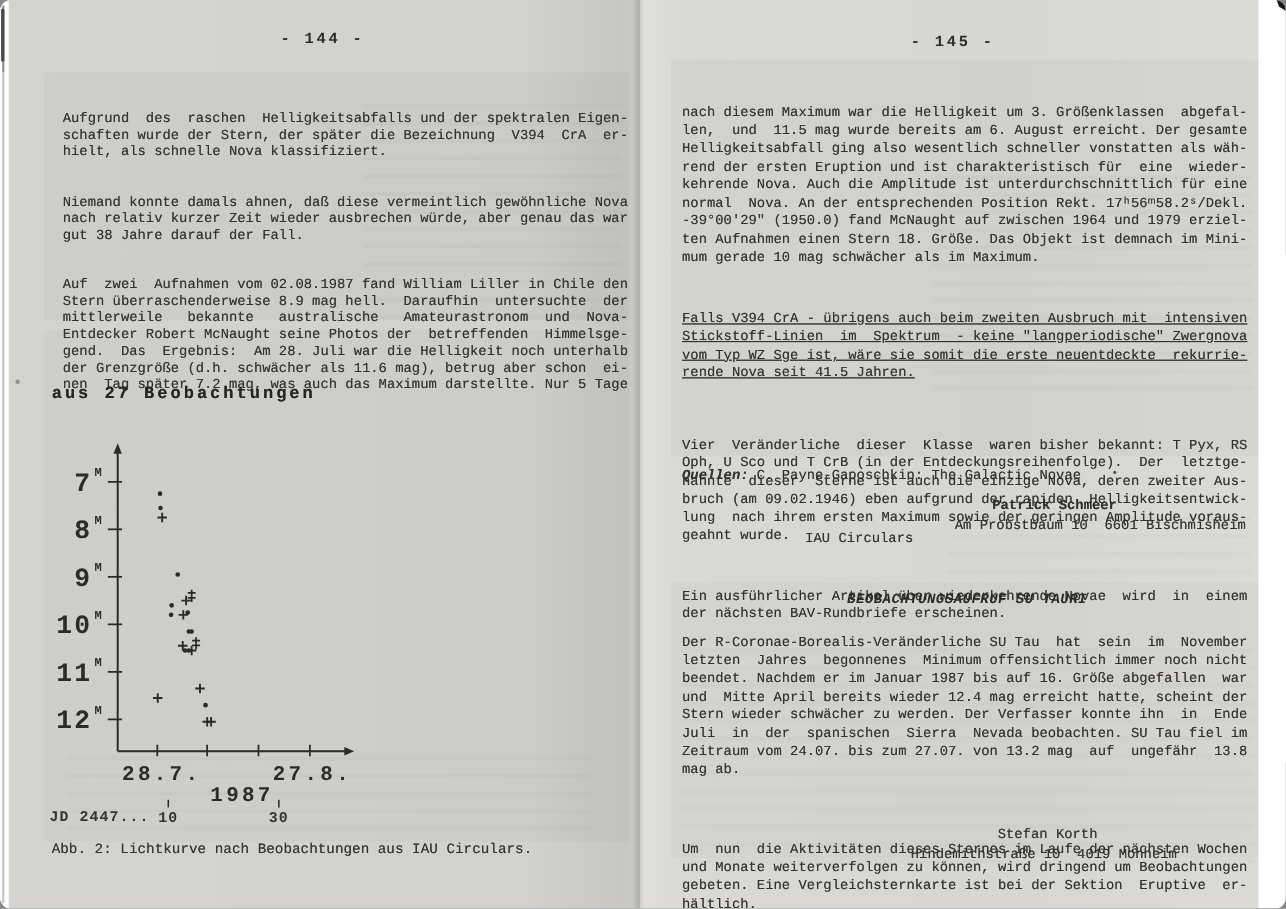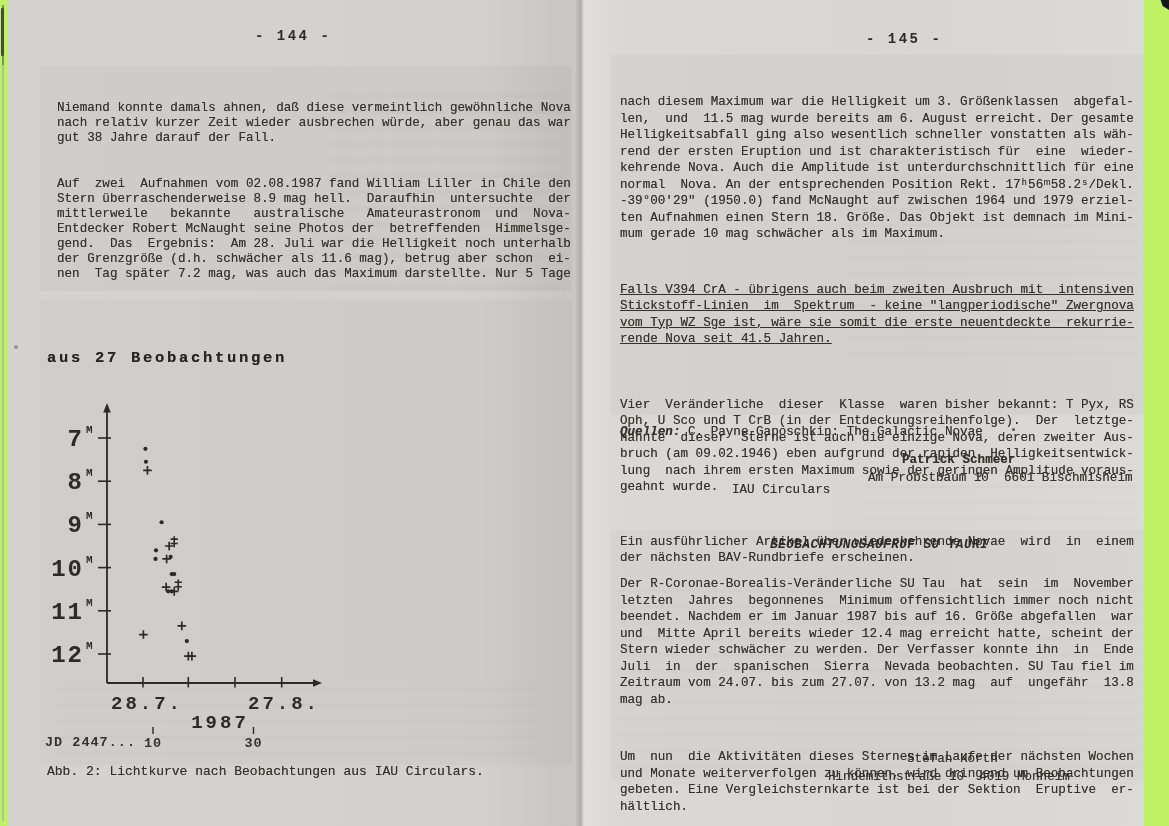--- a/index.html
+++ b/index.html
@@ -1,17 +1,17 @@
 <!DOCTYPE html>
 <html><head>
 <meta charset="utf-8">
 <style>
   html,body{margin:0;padding:0;background:#888;}
-  #scan{position:relative;width:1169px;height:826px;background:#bef264;overflow:hidden;
-        font-family:"Liberation Mono","DejaVu Sans Mono",monospace;}
+  #scan{position:relative;width:1169px;height:826px;background:#ffffff;overflow:hidden;
+        font-family:"Liberation Mono","DejaVu Sans Mono",monospace;border-radius:10px;}
   .page-bg{position:absolute;top:0;height:826px;}
   #page-left{left:8px;width:574px;background:linear-gradient(90deg,#d4d3cf 0%,#d2d1cd 82%,#c7c6c2 97%,#cbcac6 100%);}
   #page-right{left:582px;width:562px;background:linear-gradient(90deg,#e0dfdc 0%,#d9d8d4 7%,#d7d6d2 60%,#dbdad6 100%);}
   .gutter-shadow{position:absolute;left:575px;top:0;width:10px;height:826px;
         background:linear-gradient(90deg,rgba(70,68,64,0) 0%,rgba(70,68,64,.20) 55%,rgba(70,68,64,0) 100%);}
   .typ{position:absolute;white-space:pre;color:#34322c;font-size:12.6px;
        text-shadow:0 0 .5px rgba(52,50,44,.6);}
   .lp{line-height:15.1px;}
   .rp{line-height:16.5px;}
   .para{margin:0;white-space:pre;}
@@ -62,20 +62,23 @@
 
   <div class="bleed" style="left:330px;top:95px;width:235px;height:200px;opacity:.55;"></div>
   <div class="bleed" style="left:60px;top:688px;width:480px;height:72px;opacity:.5;"></div>
   <div class="bleed" style="left:848px;top:160px;width:290px;height:205px;opacity:.45;"></div>
   <div class="bleed" style="left:618px;top:590px;width:522px;height:195px;opacity:.4;"></div>
   <div class="bleed" style="left:862px;top:470px;width:275px;height:58px;opacity:.45;"></div>
 
   <div class="pagenum" style="left:255px;top:28px;">- 144 -</div>
 
   <div class="typ lp" style="left:57px;top:71px;">
+    <div class="para">Aufgrund  des  raschen  Helligkeitsabfalls und der spektralen Eigen-
+schaften wurde der Stern, der später die Bezeichnung  V394  CrA  er-
+hielt, als schnelle Nova klassifiziert.</div>
     <div class="para">Niemand konnte damals ahnen, daß diese vermeintlich gewöhnliche Nova
 nach relativ kurzer Zeit wieder ausbrechen würde, aber genau das war
 gut 38 Jahre darauf der Fall.</div>
     <div class="para">Auf  zwei  Aufnahmen vom 02.08.1987 fand William Liller in Chile den
 Stern überraschenderweise 8.9 mag hell.  Daraufhin  untersuchte  der
 mittlerweile   bekannte   australische   Amateurastronom  und  Nova-
 Entdecker Robert McNaught seine Photos der  betreffenden  Himmelsge-
 gend.  Das  Ergebnis:  Am 28. Juli war die Helligkeit noch unterhalb
 der Grenzgröße (d.h. schwächer als 11.6 mag), betrug aber schon  ei-
 nen  Tag später 7.2 mag, was auch das Maximum darstellte. Nur 5 Tage</div>
@@ -136,21 +139,21 @@
       <path d="M178.26 579.38 V590.38 M174.66 582.28 H181.85999999999999 M174.66 586.68 H181.85999999999999" stroke="#2b2a26" stroke-width="1.6" fill="none"></path>
       <path d="M177.495 625.92 H186.09500000000003 M181.79500000000002 621.62 V630.2199999999999" stroke="#2b2a26" stroke-width="1.7" fill="none"></path>
       <path d="M139.11499999999998 634.5600000000001 H147.715 M143.415 630.2600000000001 V638.86" stroke="#2b2a26" stroke-width="1.7" fill="none"></path>
       <circle cx="186.845" cy="641.04" r="2.1" fill="#2b2a26"></circle>
       <path d="M184.05999999999997 656.1600000000001 H192.66 M188.35999999999999 651.8600000000001 V660.46" stroke="#2b2a26" stroke-width="1.7" fill="none"></path>
       <path d="M187.59499999999997 656.1600000000001 H196.195 M191.89499999999998 651.8600000000001 V660.46" stroke="#2b2a26" stroke-width="1.7" fill="none"></path>
     </svg>
 
   <div class="caption">Abb. 2: Lichtkurve nach Beobachtungen aus IAU Circulars.</div>
 
-  <div class="pagenum" style="left:866px;top:31px;">- 145 -</div>
+  <div class="pagenum" style="left:828px;top:31px;">- 145 -</div>
 
   <div class="typ rp" style="left:620px;top:61px;">
     <div class="para" style="margin-bottom:6px;">nach diesem Maximum war die Helligkeit um 3. Größenklassen  abgefal-
 len,  und  11.5 mag wurde bereits am 6. August erreicht. Der gesamte
 Helligkeitsabfall ging also wesentlich schneller vonstatten als wäh-
 rend der ersten Eruption und ist charakteristisch für  eine  wieder-
 kehrende Nova. Auch die Amplitude ist unterdurchschnittlich für eine
 normal  Nova. An der entsprechenden Position Rekt. 17ʰ56ᵐ58.2ˢ/Dekl.
 -39°00'29" (1950.0) fand McNaught auf zwischen 1964 und 1979 erziel-
 ten Aufnahmen einen Stern 18. Größe. Das Objekt ist demnach im Mini-
@@ -171,21 +174,21 @@
 
   <div class="typ rp" style="left:620px;top:424px;"><span class="src-label">Quellen:</span><span> C. Payne-Gaposchkin: The Galactic Novae</span></div>
   <div class="typ rp" style="left:732px;top:442px;margin-top:40px;">IAU Circulars</div>
 
   <div class="typ rp" style="left:902px;top:452px;font-weight:bold;">Patrick Schmeer</div>
   <div class="typ rp" style="left:868px;top:470px;">Am Probstbaum 10  6601 Bischmisheim</div>
 
   <div class="sec-head">BEOBACHTUNGSAUFRUF SU TAURI</div>
 
   <div class="typ rp" style="left:620px;top:543px;">
-    <div class="para" style="margin-bottom:8px;">Der R-Coronae-Borealis-Veränderliche SU Tau  hat  sein  im  November
+    <div class="para" style="margin-bottom:23px;">Der R-Coronae-Borealis-Veränderliche SU Tau  hat  sein  im  November
 letzten  Jahres  begonnenes  Minimum offensichtlich immer noch nicht
 beendet. Nachdem er im Januar 1987 bis auf 16. Größe abgefallen  war
 und  Mitte April bereits wieder 12.4 mag erreicht hatte, scheint der
 Stern wieder schwächer zu werden. Der Verfasser konnte ihn  in  Ende
 Juli  in  der  spanischen  Sierra  Nevada beobachten. SU Tau fiel im
 Zeitraum vom 24.07. bis zum 27.07. von 13.2 mag  auf  ungefähr  13.8
 mag ab.</div>
     <div class="para">Um  nun  die Aktivitäten dieses Sternes im Laufe der nächsten Wochen
 und Monate weiterverfolgen zu können, wird dringend um Beobachtungen
 gebeten. Eine Vergleichsternkarte ist bei der Sektion  Eruptive  er-

